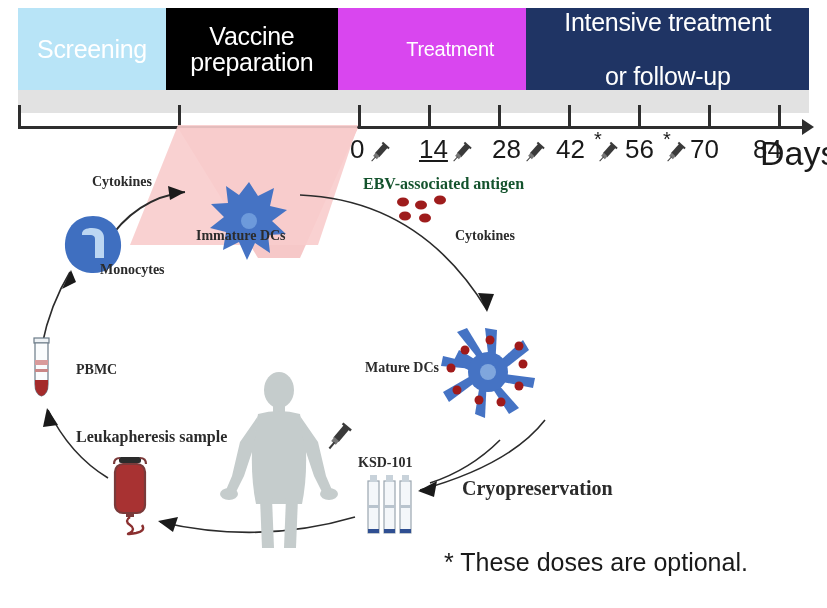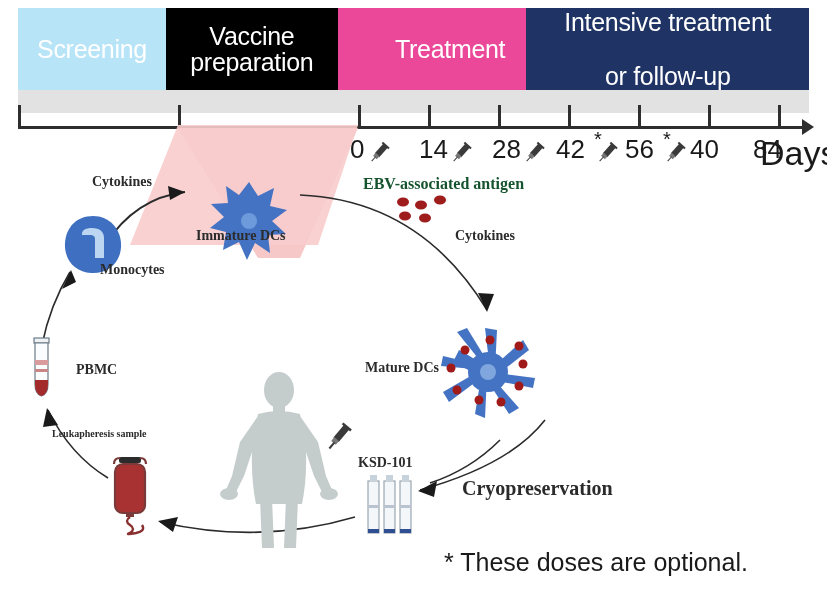--- a/index.html
+++ b/index.html
@@ -14,21 +14,21 @@
 
   
   .phasebar{position:absolute;left:18px;top:8px;width:791px;height:82px;display:flex;}
   .phase{
     display:flex;align-items:center;justify-content:center;text-align:center;
     color:#ffffff;font-family:"Liberation Sans", sans-serif;
     line-height:1.05;letter-spacing:-0.3px;
   }
   .ph-screening{background:#b8e4f7;color:#ffffff;font-size:25px;}
   .ph-vaccine{background:#000000;font-size:25px;}
-  .ph-treatment{background:#ec4899;font-size:25px;padding-left:36px;}
+  .ph-treatment{background:#d946ef;font-size:20px;padding-left:36px;}
   .ph-intensive{background:#1f3464;font-size:25px;gap:28px;}
 
   .greystrip{position:absolute;left:18px;top:90px;width:791px;height:23px;background:#e2e2e2;}
 
   
   .axisline{position:absolute;left:18px;top:126px;width:791px;height:3px;background:#2e2e2e;}
   .tick{position:absolute;width:3px;height:22px;background:#2e2e2e;top:105px;}
   .arrowhead{position:absolute;left:802px;top:119px;width:0;height:0;
     border-top:8px solid transparent;border-bottom:8px solid transparent;border-left:12px solid #2e2e2e;}
 
@@ -48,21 +48,21 @@
   .lbl{position:absolute;font-family:"Liberation Serif", serif;font-weight:bold;color:#2b2b2b;}
   .lbl-cytokines1{left:92px;top:174px;font-size:14px;}
   .lbl-immature{left:196px;top:228px;font-size:14px;}
   .lbl-monocytes{left:100px;top:262px;font-size:14px;}
   .lbl-ebv{left:363px;top:175px;font-size:16px;color:#14532d;}
   .lbl-cytokines2{left:455px;top:228px;font-size:14px;}
   .lbl-maturedcs{left:365px;top:360px;font-size:14px;}
   .lbl-cryo{left:462px;top:477px;font-size:20px;}
   .lbl-ksd{left:358px;top:455px;font-size:14px;}
   .lbl-pbmc{left:76px;top:362px;font-size:14px;}
-  .lbl-leuka{left:52px;top:428px;font-size:10px;}
+  .lbl-leuka{left:76px;top:428px;font-size:16px;}
 
   .footnote{position:absolute;left:444px;top:548px;font-family:"Liberation Sans", sans-serif;
     font-size:25px;color:#1a1a1a;}
 
   
   svg{overflow:visible;}
 </style>
 </head>
 <body>
 
@@ -94,25 +94,25 @@
   <div class="tick" style="left:178px;"></div>
   <div class="tick" style="left:358px;"></div>
   <div class="tick" style="left:428px;"></div>
   <div class="tick" style="left:498px;"></div>
   <div class="tick" style="left:568px;"></div>
   <div class="tick" style="left:638px;"></div>
   <div class="tick" style="left:708px;"></div>
   <div class="tick" style="left:778px;"></div>
 
   <div class="daylabel" style="left:350px;">0</div>
-  <div class="daylabel" style="left:419px;">14</div>
+  <div class="daylabel" style="left:419px;text-decoration:underline;">14</div>
   <div class="daylabel" style="left:492px;">28</div>
   <div class="daylabel" style="left:556px;">42</div>
   <div class="daylabel" style="left:625px;">56</div>
-  <div class="daylabel" style="left:690px;">40</div>
+  <div class="daylabel" style="left:690px;">70</div>
   <div class="daylabel" style="left:753px;">84</div>
 
   <div class="star" style="left:594px;">*</div>
   <div class="star" style="left:663px;">*</div>
 
   <div class="daysword">Days</div>
 
 
   <svg class="syr" style="left:366px;top:140px;" viewBox="0 0 26 26">
     <g transform="rotate(42 13 13)">

